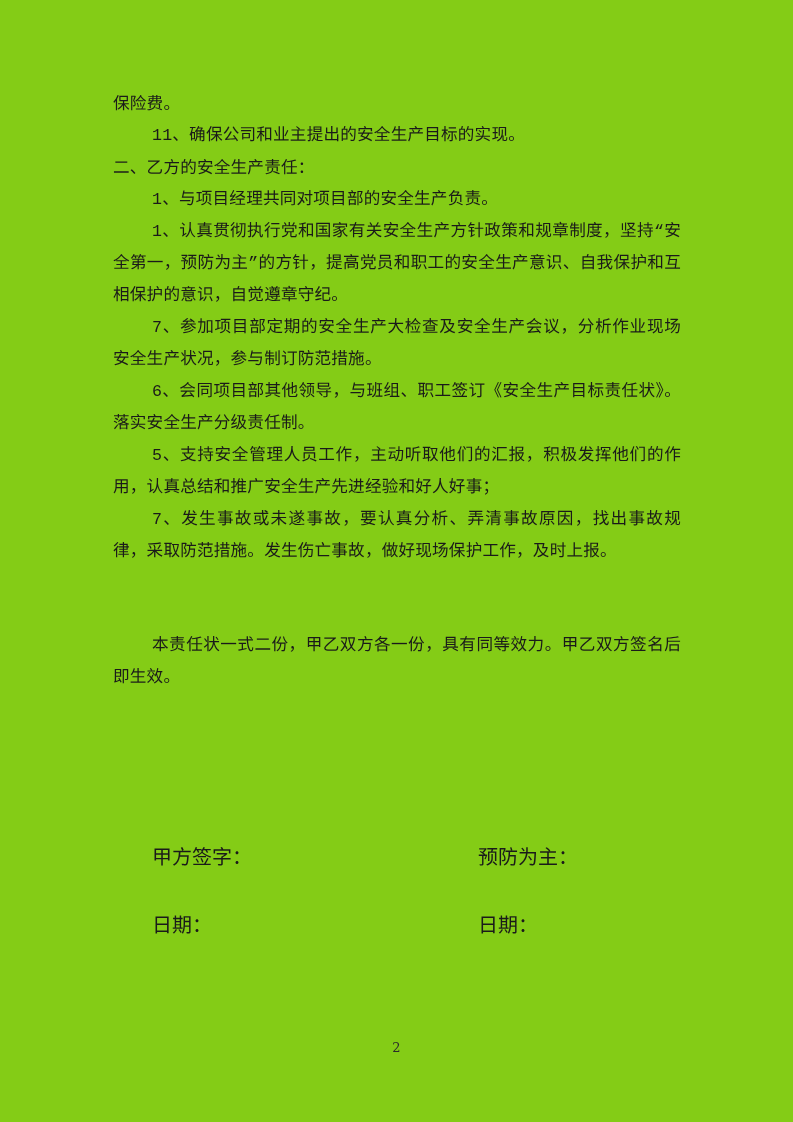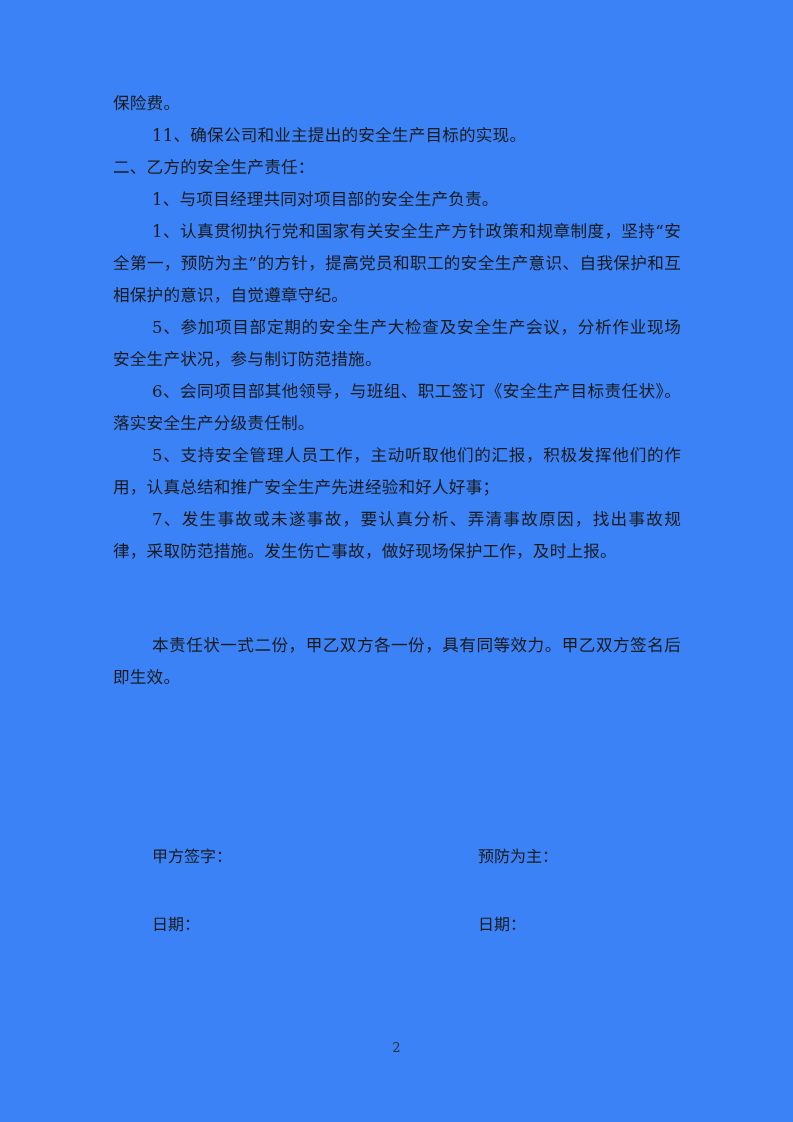--- a/index.html
+++ b/index.html
@@ -7,21 +7,21 @@
     margin: 0;
     padding: 0;
     background: #ffffff;
   }
 
   .page {
     position: relative;
     width: 793px;
     height: 1122px;
     margin: 0 auto;
-    background: #3b82f6;
+    background: #84cc16;
     overflow: hidden;
     font-family: "DejaVu Serif", "Liberation Serif", serif;
     color: #1a1a1a;
     -webkit-font-smoothing: antialiased;
   }
 
   
   .body-block {
     position: absolute;
     left: 113px;
@@ -40,20 +40,21 @@
   }
 
   
   .para.flush {
     text-indent: 0;
   }
 
   
   .para.indent {
     text-indent: 2.35em;
+    font-family: Liberation Mono, monospace;
   }
   .gap-lg { height: 62px; }
 
   
   .sign-block {
     position: absolute;
     left: 0;
     top: 845px;
     width: 793px;
     height: 120px;
@@ -65,21 +66,21 @@
     width: 793px;
     height: 26px;
   }
 
   .sign-row.row-signature { top: 0px; }
   .sign-row.row-date      { top: 68px; }
 
   .sign-cell {
     position: absolute;
     font-family: "DejaVu Sans", "Liberation Sans", sans-serif;
-    font-size: 16px;
+    font-size: 20px;
     line-height: 24px;
     color: #1a1a1a;
     white-space: nowrap;
   }
 
   .sign-cell.col-left  { left: 152px; }
   .sign-cell.col-right { left: 478px; }
 
   
   .page-number {
@@ -104,21 +105,21 @@
     <p class="para flush">保险费。</p>
 
     <p class="para indent">11、确保公司和业主提出的安全生产目标的实现。</p>
 
     <p class="para flush">二、乙方的安全生产责任：</p>
 
     <p class="para indent">1、与项目经理共同对项目部的安全生产负责。</p>
 
     <p class="para indent">1、认真贯彻执行党和国家有关安全生产方针政策和规章制度，坚持“安全第一，预防为主”的方针，提高党员和职工的安全生产意识、自我保护和互相保护的意识，自觉遵章守纪。</p>
 
-    <p class="para indent">5、参加项目部定期的安全生产大检查及安全生产会议，分析作业现场安全生产状况，参与制订防范措施。</p>
+    <p class="para indent">7、参加项目部定期的安全生产大检查及安全生产会议，分析作业现场安全生产状况，参与制订防范措施。</p>
 
     <p class="para indent">6、会同项目部其他领导，与班组、职工签订《安全生产目标责任状》。落实安全生产分级责任制。</p>
 
     <p class="para indent">5、支持安全管理人员工作，主动听取他们的汇报，积极发挥他们的作用，认真总结和推广安全生产先进经验和好人好事；</p>
 
 
     <p class="para indent">7、发生事故或未遂事故，要认真分析、弄清事故原因，找出事故规律，采取防范措施。发生伤亡事故，做好现场保护工作，及时上报。</p>
 
     <div class="gap-lg"></div>
 

